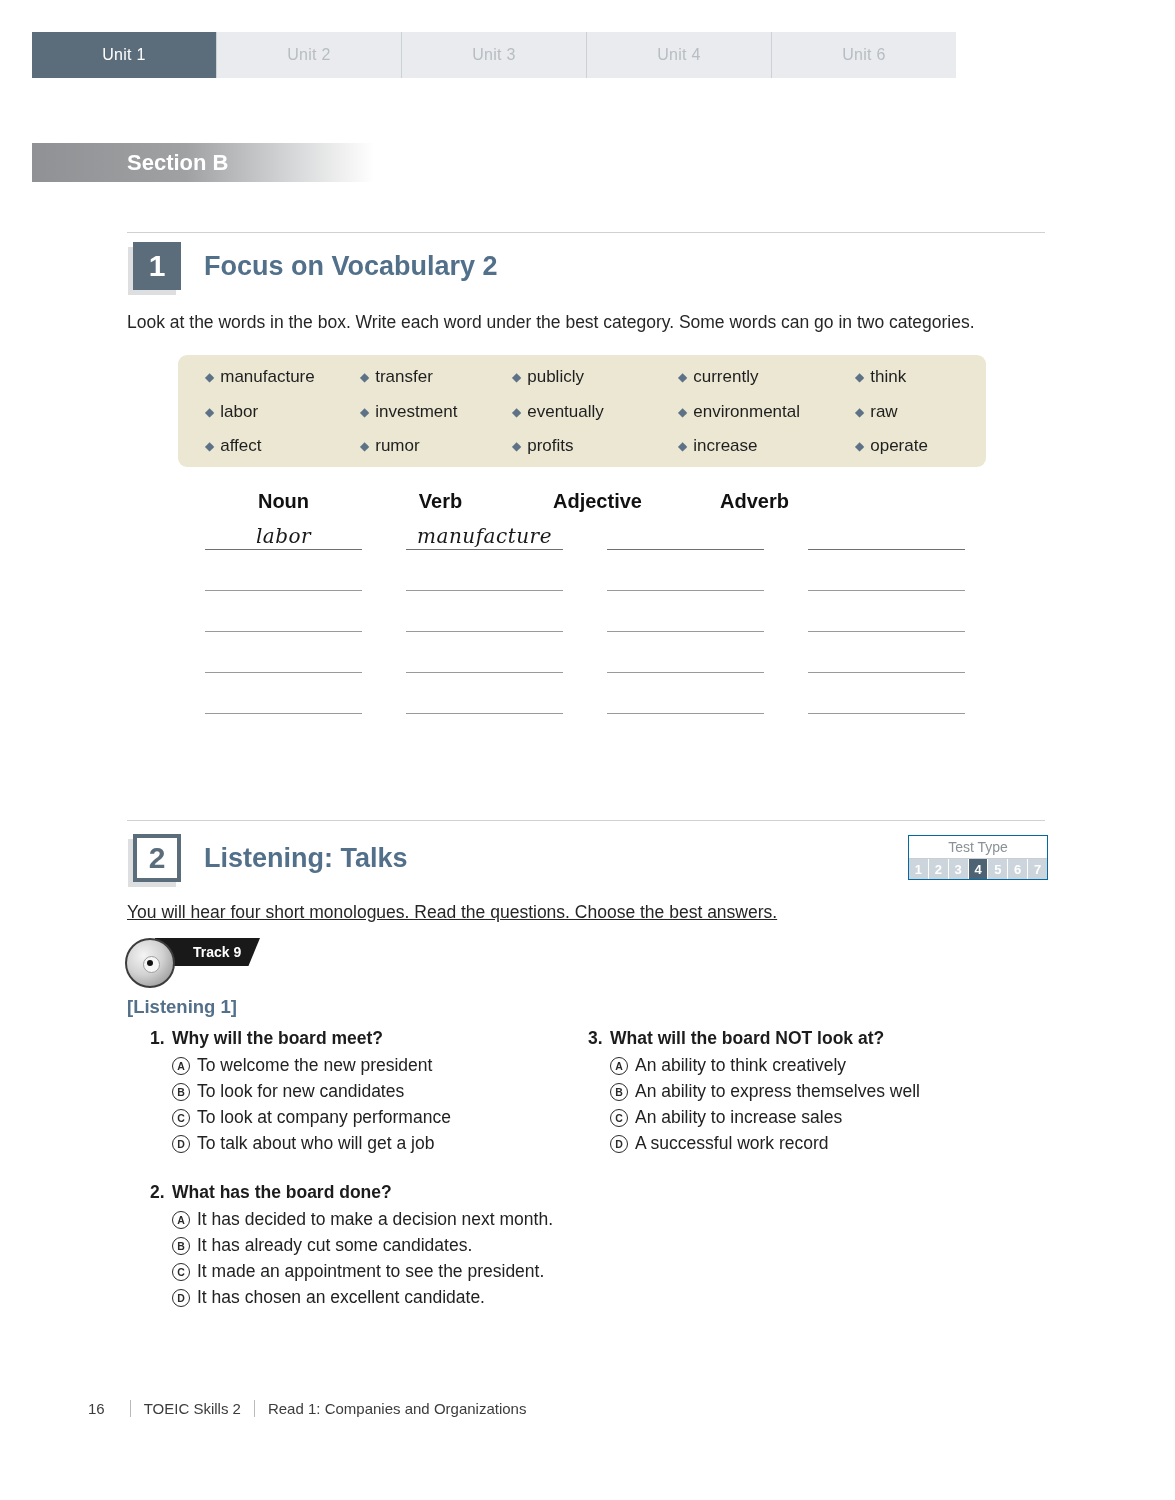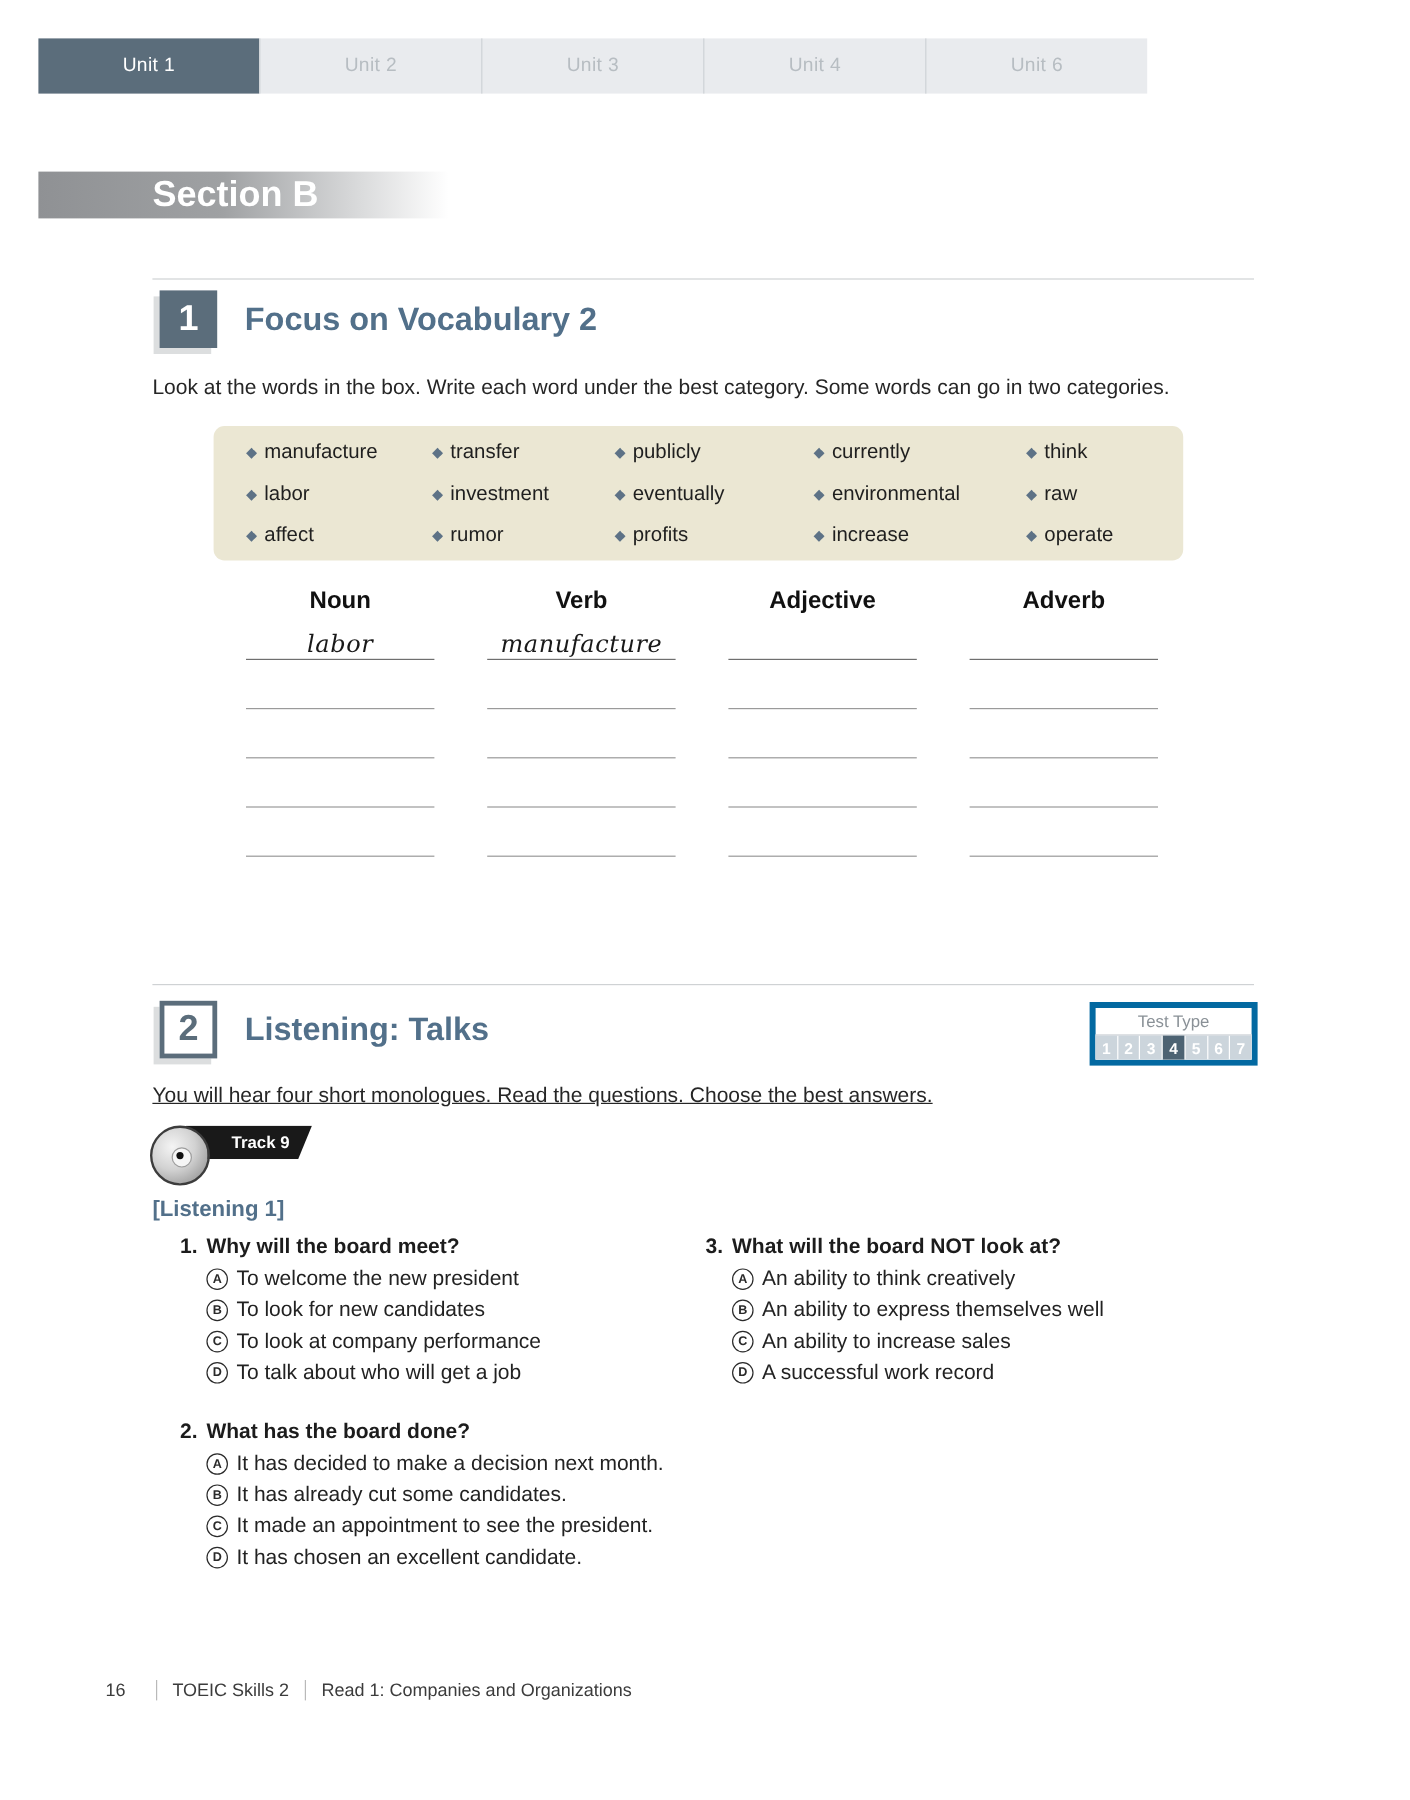--- a/index.html
+++ b/index.html
@@ -11,21 +11,21 @@
   .tab{flex:1;display:flex;align-items:center;justify-content:center;
        background:#e9ebee;color:#b7bdc2;font-size:16px;letter-spacing:.3px;
        border-left:1px solid #cdd1d5;cursor:default;}
   .tab:first-child{border-left:none;}
   .tab.active{background:#5b6d7b;color:#ffffff;}
 
   
   .section-banner{position:absolute;left:32px;top:143px;width:342px;height:39px;
        background:linear-gradient(to right,#8f9194 0%,#9fa1a3 45%,#d9dadb 78%,#ffffff 100%);
        display:flex;align-items:center;}
-  .section-banner span{padding-left:95px;color:#ffffff;font-weight:bold;font-size:30px;}
+  .section-banner span{padding-left:95px;color:#ffffff;font-weight:bold;font-size:22px;}
 
   
   .rule{position:absolute;height:1px;background:#cfd2d4;left:127px;width:918px;}
   .badge{position:absolute;left:133px;width:48px;height:48px;display:flex;
          align-items:center;justify-content:center;font-weight:bold;font-size:30px;
          box-shadow:-5px 5px 0 0 #dcdedf;}
   .badge.solid{background:#5b6d7b;color:#fff;}
   .badge.outline{background:#fff;border:4px solid #5b6d7b;color:#5b6d7b;
          width:40px;height:40px;}
   .act-title{position:absolute;left:204px;height:48px;line-height:48px;
@@ -36,32 +36,32 @@
   .word-box{position:absolute;left:178px;top:355px;width:808px;height:112px;
         background:#ebe7d3;border-radius:9px;
         display:grid;grid-template-columns:155px 152px 166px 177px 1fr;
         grid-auto-rows:34.5px;align-items:center;
         padding:5px 0 0 27px;box-sizing:border-box;}
   .word{display:flex;align-items:center;font-size:17px;color:#1f1f1f;}
   .word .diamond{color:#5d7286;font-size:12px;margin-right:6px;}
 
   
   .cat-headers{position:absolute;left:205px;top:490px;display:grid;
-        grid-template-columns:repeat(4,157px);column-gap:44px;}
+        grid-template-columns:repeat(4,157px);}
   .cat-headers div{text-align:center;font-weight:bold;font-size:20px;color:#111;}
   .answer-grid{position:absolute;left:205px;top:509px;display:grid;
         grid-template-columns:repeat(4,157px);column-gap:44px;grid-auto-rows:41px;}
   .answer-cell{border-bottom:1px solid #9a9a9a;display:flex;align-items:flex-end;
         justify-content:center;}
   .answer-cell.r1{border-bottom-color:#6f6f6f;}
   .handwriting{font-family:"DejaVu Serif",serif;font-style:italic;font-size:20px;
         color:#191919;padding-bottom:1px;letter-spacing:.5px;}
 
   
-  .test-type{position:absolute;left:908px;top:835px;width:140px;border:5px solid #0369a1;
+  .test-type{position:absolute;left:908px;top:835px;width:140px;border:1px solid #0369a1;
         background:#fff;box-sizing:border-box;}
   .tt-label{height:22px;display:flex;align-items:center;justify-content:center;
         color:#8a9197;font-size:14px;}
   .tt-cells{display:grid;grid-template-columns:repeat(7,1fr);gap:1px;background:#fff;
         border-top:1px solid #c9ced2;}
   .tt-cell{height:20px;background:#ccd5dc;color:#fff;font-weight:bold;font-size:13px;
         display:flex;align-items:center;justify-content:center;}
   .tt-cell.active{background:#4d6373;}
 
   

